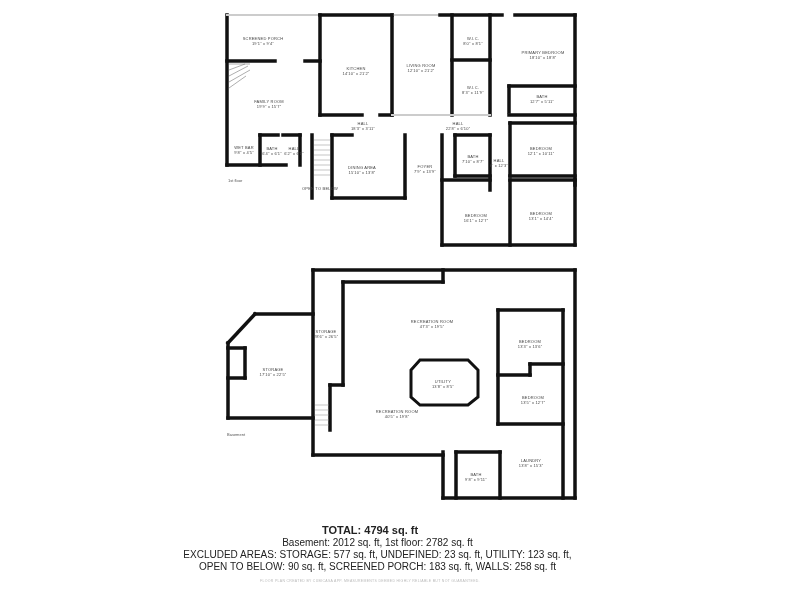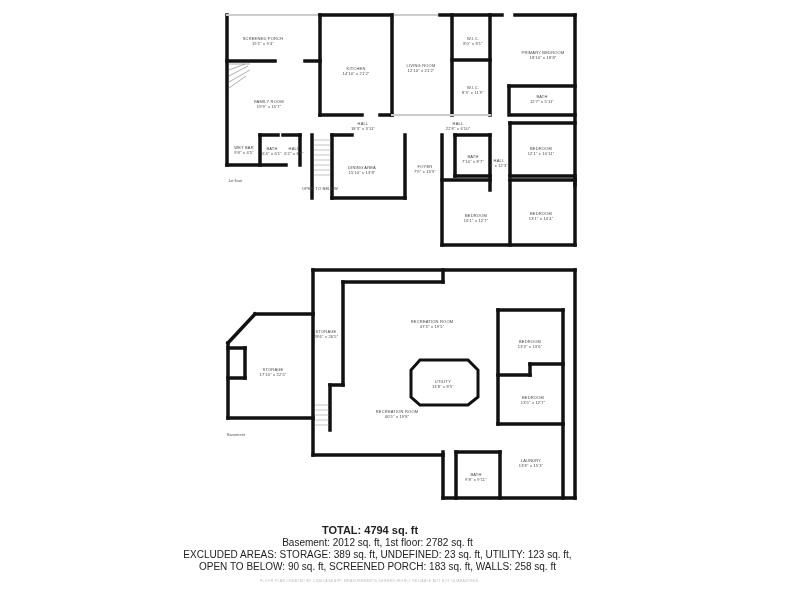--- a/index.html
+++ b/index.html
@@ -260,16 +260,16 @@
   <div class="lbl" style="left:476px;top:477px">
       <span class="n">Bath</span>
       <span class="d">9'8" x 9'11"</span>
     </div>
   <div class="note" style="left:227px;top:432px">Basement</div>
 </div>
 
 <div class="summary">
   <div class="total">TOTAL: 4794 sq. ft</div>
   <div class="line">Basement: 2012 sq. ft, 1st floor: 2782 sq. ft</div>
-  <div class="line">EXCLUDED AREAS: STORAGE: 389 sq. ft, UNDEFINED: 23 sq. ft, UTILITY: 123 sq. ft,</div>
+  <div class="line">EXCLUDED AREAS: STORAGE: 577 sq. ft, UNDEFINED: 23 sq. ft, UTILITY: 123 sq. ft,</div>
   <div class="line">OPEN TO BELOW: 90 sq. ft, SCREENED PORCH: 183 sq. ft, WALLS: 258 sq. ft</div>
   <div class="disclaimer">FLOOR PLAN CREATED BY CUBICASA APP. MEASUREMENTS DEEMED HIGHLY RELIABLE BUT NOT GUARANTEED.</div>
 </div>
 
 </body></html>

